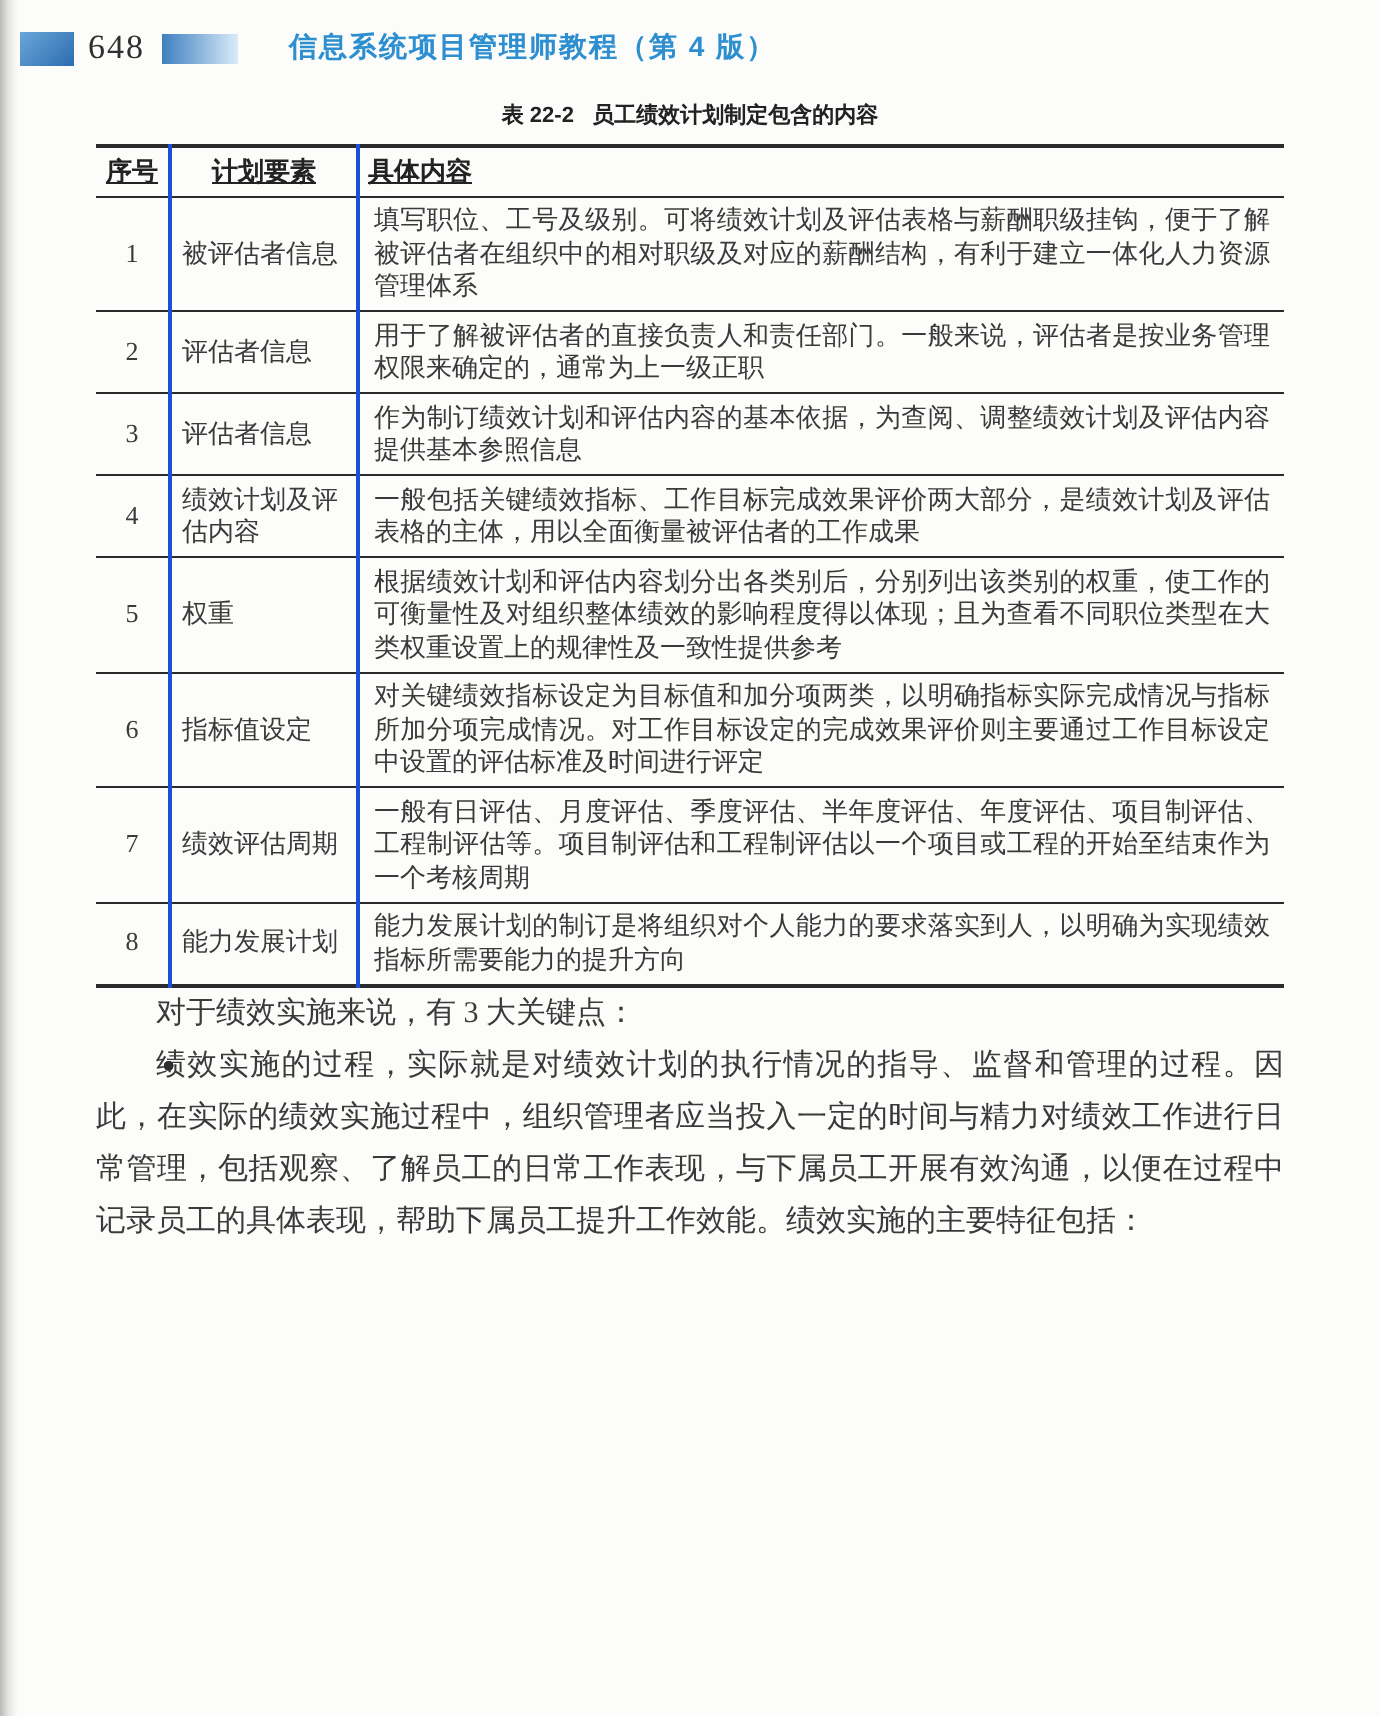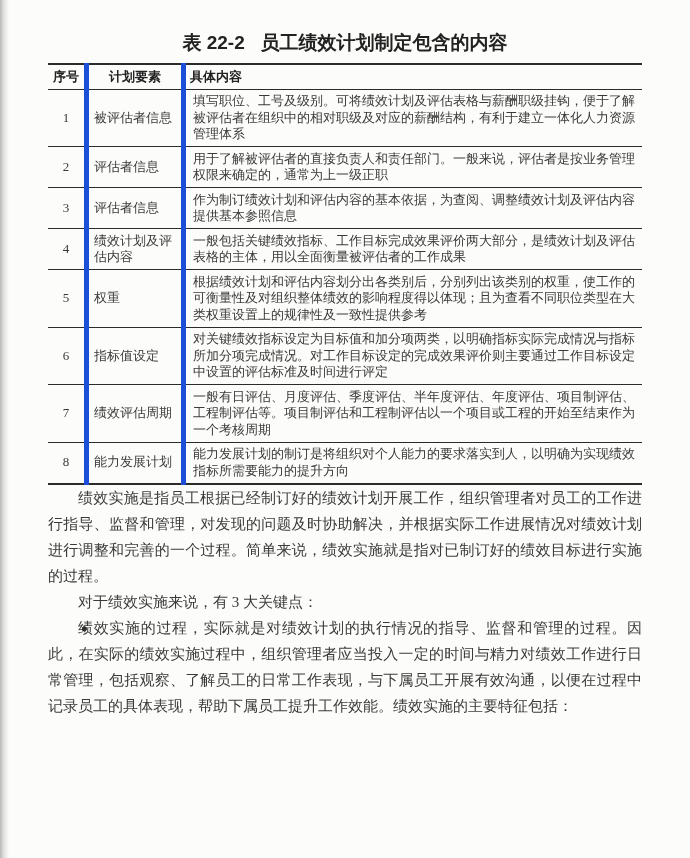--- a/index.html
+++ b/index.html
@@ -21,34 +21,34 @@
   .pagenum{font-size:17px; color:#2f2f2f; margin:0 8px 0 7px; letter-spacing:1px;}
   .hblock2{width:38px;height:15px;background:linear-gradient(to right,#3f7fc0,#d9ecf8);}
   .booktitle{
     margin-left:26px; font-family:"Liberation Sans","DejaVu Sans",sans-serif;
     font-weight:bold; font-size:14px; color:#2e8fd0; letter-spacing:1px;
   }
 
   
   .tcaption{
     text-align:center; font-family:"Liberation Sans","DejaVu Sans",sans-serif;
-    font-weight:bold; font-size:19px; color:#222; margin:16px 0 7px 0;
+    font-weight:bold; font-size:11px; color:#222; margin:16px 0 7px 0;
   }
   table.ptable{border-collapse:collapse; width:594px; font-size:13px; line-height:16.5px;
     border-top:2px solid #2b2b2b; border-bottom:2px solid #2b2b2b;}
   table.ptable th{
     font-family:"Liberation Sans","DejaVu Sans",sans-serif;
     font-weight:bold; font-size:13px; color:#222; text-align:center;
-    padding:3px 4px; border-bottom:1px solid #2b2b2b;
+    padding:3px 4px; border-bottom:1px solid #2b2b2b;text-decoration:underline;
   }
   table.ptable td{padding:3.5px 7px; border-bottom:1px solid #2b2b2b; vertical-align:middle;}
   table.ptable .c-no{width:32px; text-align:center; padding:3.5px 2px;}
   table.ptable .c-el{width:82px; padding:3.5px 5px;}
   table.ptable .c-ct{text-align:justify;}
-  table.ptable th + th, table.ptable td + td{border-left:5px solid #1d4ed8;margin-top:19px;}
+  table.ptable th + th, table.ptable td + td{border-left:2px solid #1d4ed8;margin-top:19px;}
 
   
   .secheading{
     margin:22px 0 10px 0; font-family:"Liberation Sans","DejaVu Sans",sans-serif;
     font-weight:bold; font-size:17px; color:#1b80d6;
   }
   .secheading .secnum{margin-right:16px;}
   .body-text{font-size:15px; line-height:26px; text-align:justify;}
   p.para{margin:0; text-indent:2em;}
   ul.kplist{list-style:none; margin:0 0 0 33px; padding:0;}
@@ -57,20 +57,26 @@
     position:absolute; left:0; top:0; font-size:11px; line-height:26px; color:#2f2f2f;
   }
 </style>
 </head>
 <body>
 
 <div class="page">
   <div class="edge-shadow"></div>
   <div class="content">
 
+    <div class="pagehead">
+      <div class="hblock1"></div>
+      <div class="pagenum">648</div>
+      <div class="hblock2"></div>
+      <div class="booktitle">信息系统项目管理师教程（第 4 版）</div>
+    </div>
 
     <div class="tcaption">
       <span>表 22-2</span>&nbsp;&nbsp;
       <span>员工绩效计划制定包含的内容</span>
     </div>
 
     <table class="ptable">
       <thead>
         <tr>
           <th class="c-no">序号</th>
@@ -124,21 +130,20 @@
       <tr>
         <td class="c-no">8</td>
         <td class="c-el">能力发展计划</td>
         <td class="c-ct">能力发展计划的制订是将组织对个人能力的要求落实到人，以明确为实现绩效指标所需要能力的提升方向</td>
       </tr>
     </tbody>
     </table>
 
 
     <div class="body-text">
-      <p class="para">绩效实施是指员工根据已经制订好的绩效计划开展工作，组织管理者对员工的工作进行指导、监督和管理，对发现的问题及时协助解决，并根据实际工作进展情况对绩效计划进行调整和完善的一个过程。简单来说，绩效实施就是指对已制订好的绩效目标进行实施的过程。</p>
       <p class="para">对于绩效实施来说，有 3 大关键点：</p>
 
       <ul class="kplist" id="kp-list">
         <li>
           <span class="bullet">●</span>
         </li>
 
         <li>
           <span class="bullet">●</span>
         </li>

